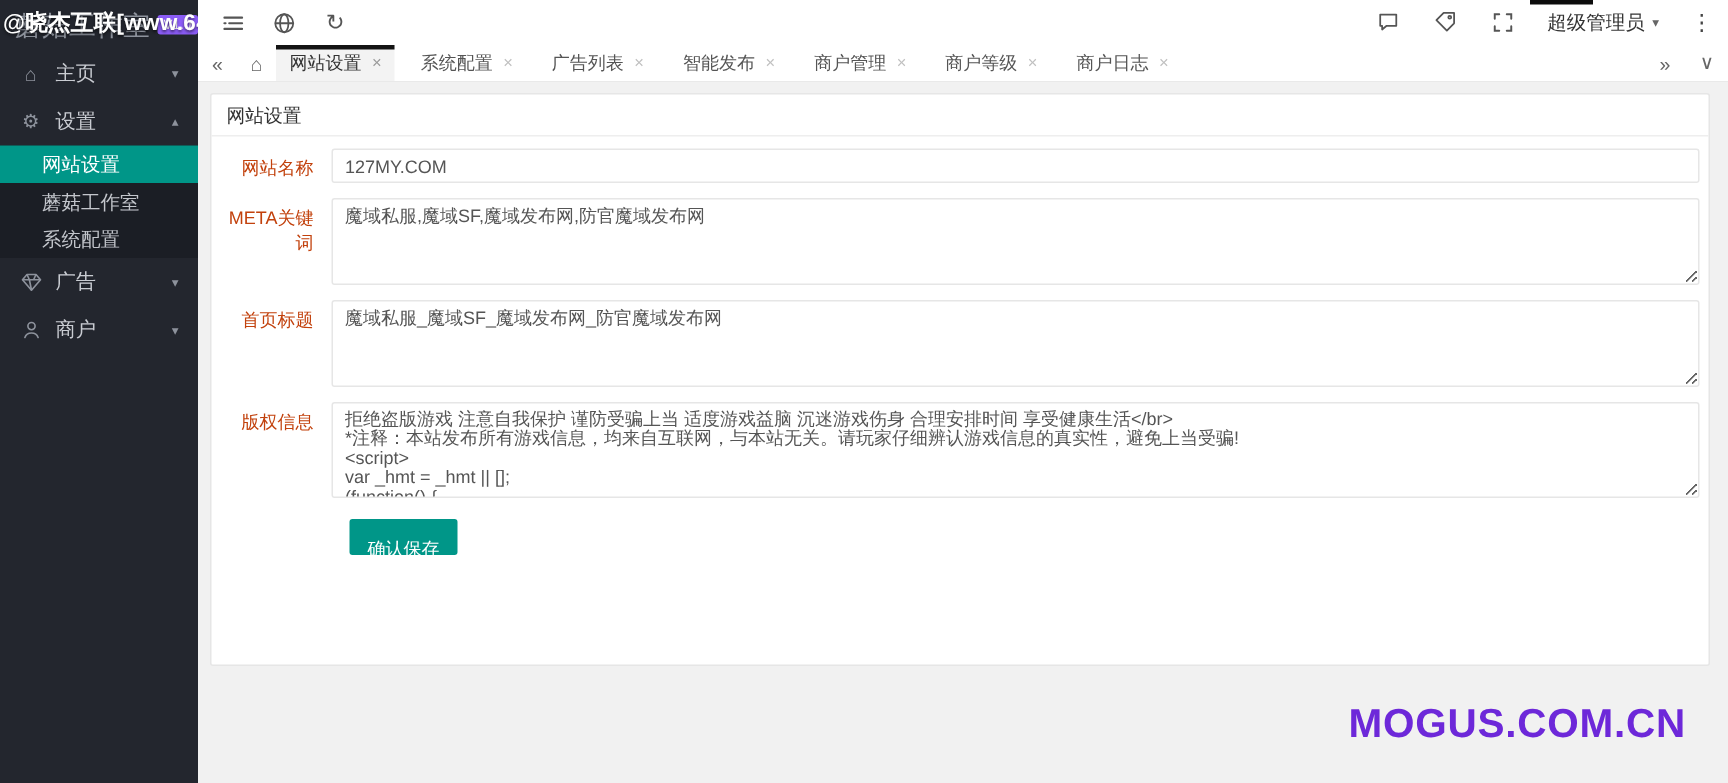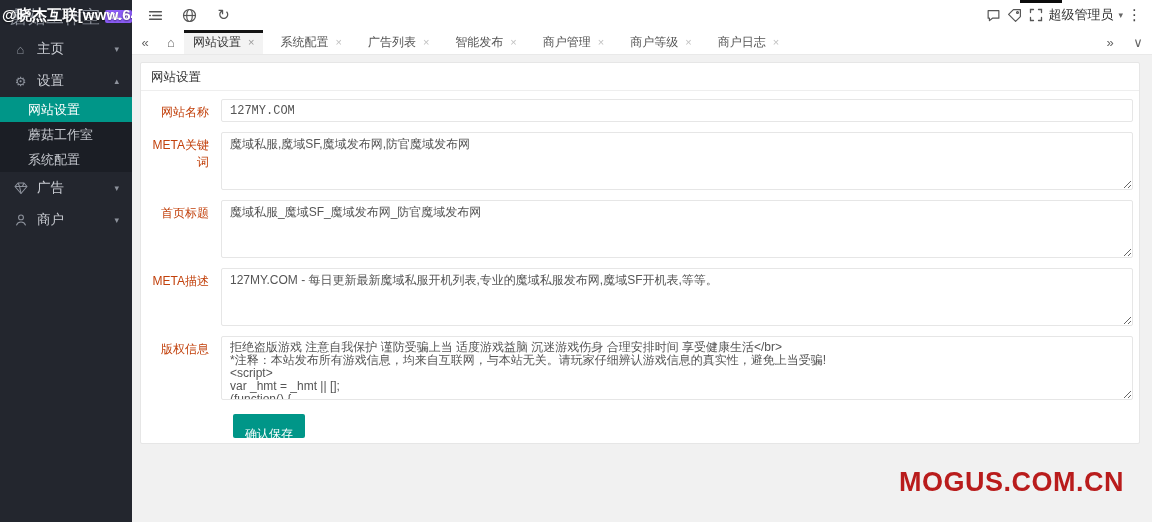--- a/index.html
+++ b/index.html
@@ -19,21 +19,21 @@
   .nav-item .mi { width:15px; margin-right:9px; color:#8d929c; font-size:13px; display:flex; justify-content:center; align-items:center; }
   .nav-item .arrow { margin-left:auto; font-size:9px; color:#8d929c; }
   .submenu { background:#1b1e25; }
   .sub-item { height:25px; line-height:25px; padding-left:28px; color:#c2c5cb; font-size:13px; cursor:pointer; }
   .sub-item.active { background:#009688; color:#fff; }
 
   
   .topbar { position:absolute; left:132px; top:0; width:1020px; height:30px; background:#fff; display:flex; align-items:center; }
   .tb-left { display:flex; align-items:center; gap:17px; padding-left:15px; }
   .icon-btn { width:17px; height:17px; display:flex; align-items:center; justify-content:center; color:#555; cursor:pointer; font-size:15px; }
-  .tb-rt { margin-left:auto; display:flex; align-items:center; gap:4px; padding-right:10px; }
+  .tb-rt { margin-left:auto; display:flex; gap:21px; padding-right:10px; }
   .user { display:flex; align-items:center; gap:5px; font-size:13px; color:#333; cursor:pointer; }
   .caret { font-size:9px; color:#666; }
   .more { font-size:15px; color:#444; cursor:pointer; }
   .dark-bar { position:absolute; left:888px; top:0; width:42px; height:3px; background:#0c0c0c; }
 
   
   .tabbar { position:absolute; left:132px; top:30px; width:1020px; height:25px; background:#fff;
             border-bottom:1px solid #e9e9e9; display:flex; align-items:stretch; font-size:12px; color:#666; }
   .tb-nav { width:26px; display:flex; align-items:center; justify-content:center; color:#666; font-size:13px; cursor:pointer; }
   .tab { position:relative; display:flex; align-items:center; padding:0 9px; margin-right:8px; color:#555; cursor:pointer; white-space:nowrap; }
@@ -48,29 +48,29 @@
   .content { position:absolute; left:132px; top:55px; width:1020px; height:467px; background:#f1f1f1; }
   .card { position:absolute; left:8px; top:7px; width:1000px; height:382px; background:#fff;
           border:1px solid #e6e6e6; border-radius:2px; }
   .card-header { height:28px; line-height:28px; padding-left:10px; font-size:12.5px; color:#333; border-bottom:1px solid #eee; }
   .card-body { padding-top:8px; }
   .frow { display:flex; align-items:flex-start; margin:0 6px 10px 8px; }
   .flabel { width:72px; flex:none; text-align:right; padding:5px 12px 0 0; font-size:12px; color:#c2410c; }
   .fctrl { flex:1; }
   .ftext, .farea { display:block; width:100%; border:1px solid #e6e6e6; border-radius:2px;
                    font-family:"Liberation Sans","DejaVu Sans",sans-serif; font-size:12px; color:#555; outline:none; background:#fff; }
-  .ftext { height:23px; padding:3px 8px;font-family:Liberation Mono, monospace; }
+  .ftext { height:23px; padding:3px 8px; }
   .farea { padding:4px 8px; resize:both; line-height:14px; }
   .h58 { height:58px; }
   .h64 { height:64px; line-height:13px; overflow-y:hidden; }
   .btn-row { margin:14px 6px 0 92px; }
   .btn-save { background:#009688; color:#fff; border:none; border-radius:2px; height:23px;
               padding:12px 12px; font-size:12px; cursor:pointer; font-family:inherit; }
   .footer-brand { position:absolute; right:28px; bottom:24px; font-size:27px; font-weight:bold;
-                  color:#b91c1c; letter-spacing:.5px; }
+                  color:#6d28d9; letter-spacing:.5px; }
 
   svg { display:block; }
 </style>
 </head>
 <body>
 
 <div class="screen">
 
   <aside class="sidebar">
     <div class="watermark">@晓杰互联[www.649r</div>
@@ -225,26 +225,20 @@
           </div>
         </div>
 
         <div class="frow">
           <label class="flabel">首页标题</label>
           <div class="fctrl">
             <textarea class="farea h58" style="">魔域私服_魔域SF_魔域发布网_防官魔域发布网</textarea>
           </div>
         </div>
 
-        <div class="frow">
-          <label class="flabel">META描述</label>
-          <div class="fctrl">
-            <textarea class="farea h58" style="">127MY.COM - 每日更新最新魔域私服开机列表,专业的魔域私服发布网,魔域SF开机表,等等。</textarea>
-          </div>
-        </div>
 
         <div class="frow">
           <label class="flabel">版权信息</label>
           <div class="fctrl">
             <textarea class="farea h64" style="">拒绝盗版游戏 注意自我保护 谨防受骗上当 适度游戏益脑 沉迷游戏伤身 合理安排时间 享受健康生活&lt;/br&gt;
 *注释：本站发布所有游戏信息，均来自互联网，与本站无关。请玩家仔细辨认游戏信息的真实性，避免上当受骗!
 &lt;script&gt;
 var _hmt = _hmt || [];
 (function() {</textarea>
           </div>

